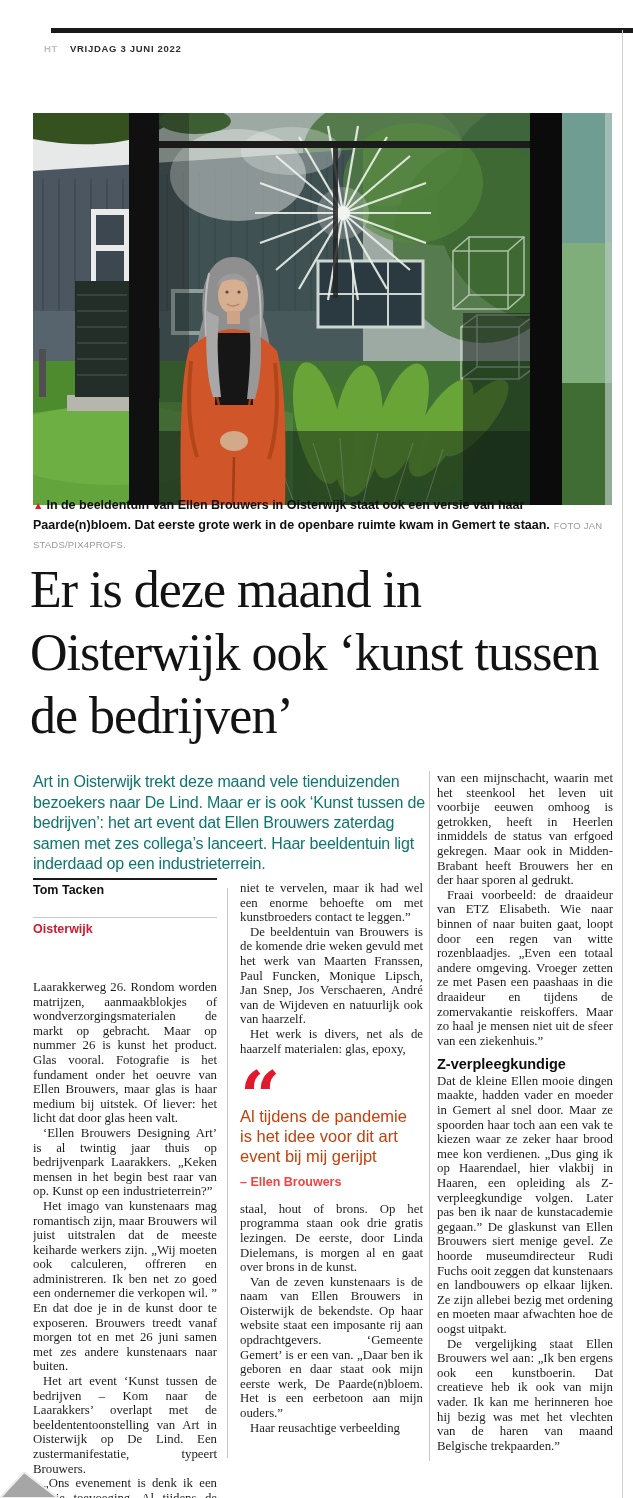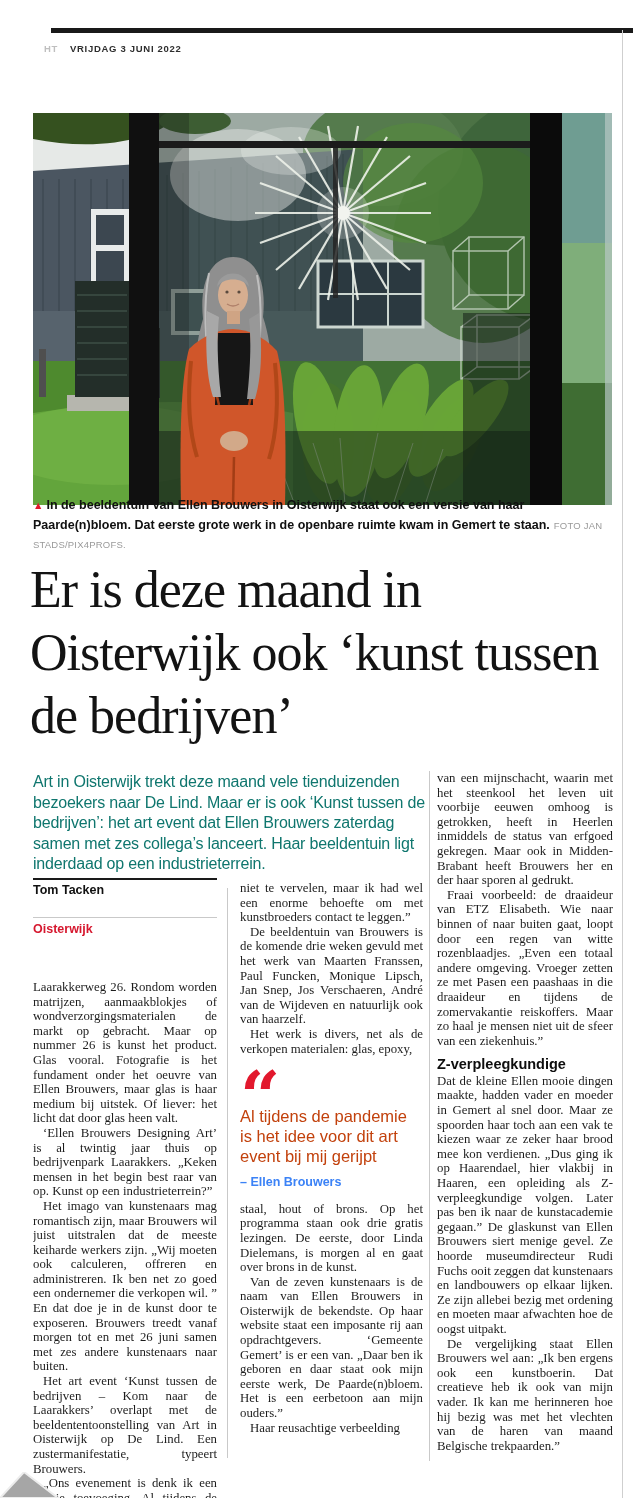--- a/index.html
+++ b/index.html
@@ -50,21 +50,21 @@
   .subhead{margin:9px 0 2px;font-family:"Liberation Sans",sans-serif;
            font-size:14.5px;font-weight:bold;color:#0e0e0e;text-align:left;}
 
   
   .pullquote{margin:12px 0 12px;text-align:left;}
   .pq-icon{font-family:"DejaVu Serif",serif;font-weight:bold;font-size:70px;line-height:58px;
            height:33px;overflow:hidden;color:#e2182d;letter-spacing:-6px;}
   .pq-text{font-family:"Liberation Sans",sans-serif;font-size:16.5px;line-height:20px;
            font-weight:normal;color:#c2410c;margin-top:5px;}
   .pq-attr{font-family:"Liberation Sans",sans-serif;font-size:12.5px;font-weight:bold;
-           color:#3b82f6;margin-top:9px;}
+           color:#ef4444;margin-top:9px;}
 
   
   .divider{position:absolute;width:1px;background:#c9c9c9;}
   .d1{left:227px;top:888px;height:570px;}
   .d2{left:429px;top:771px;height:690px;}
   .page-edge{left:622px;top:30px;height:1468px;background:#cfcfcf;}
 
   
   .page-curl{position:absolute;left:0;top:1472px;width:58px;height:26px;cursor:pointer;}
 </style>
@@ -267,21 +267,21 @@
     <p>Laarakkerweg 26. Rondom worden matrijzen, aanmaakblokjes of wondverzorgingsmaterialen de markt op gebracht. Maar op nummer 26 is kunst het product. Glas vooral. Fotografie is het fundament onder het oeuvre van Ellen Brouwers, maar glas is haar medium bij uitstek. Of liever: het licht dat door glas heen valt.</p>
     <p class="ind">‘Ellen Brouwers Designing Art’ is al twintig jaar thuis op bedrijvenpark Laarakkers. „Keken mensen in het begin best raar van op. Kunst op een industrieterrein?”</p>
     <p class="ind">Het imago van kunstenaars mag romantisch zijn, maar Brouwers wil juist uitstralen dat de meeste keiharde werkers zijn. „Wij moeten ook calculeren, offreren en administreren. Ik ben net zo goed een ondernemer die verkopen wil. ” En dat doe je in de kunst door te exposeren. Brouwers treedt vanaf morgen tot en met 26 juni samen met zes andere kunstenaars naar buiten.</p>
     <p class="ind">Het art event ‘Kunst tussen de bedrijven – Kom naar de Laarakkers’ overlapt met de beeldententoonstelling van Art in Oisterwijk op De Lind. Een zustermanifestatie, typeert Brouwers.</p>
     <p class="ind">„Ons evenement is denk ik een mooie toevoeging. Al tijdens de pandemie is het idee voor dit art event bij mij gerijpt. Ik hoefde me</p>
   </div>
 
   <div class="col col2">
     <p>niet te vervelen, maar ik had wel een enorme behoefte om met kunstbroeders contact te leggen.”</p>
     <p class="ind">De beeldentuin van Brouwers is de komende drie weken gevuld met het werk van Maarten Franssen, Paul Funcken, Monique Lipsch, Jan Snep, Jos Verschaeren, André van de Wijdeven en natuurlijk ook van haarzelf.</p>
-    <p class="ind">Het werk is divers, net als de verkopen materialen: glas, epoxy,</p>
+    <p class="ind">Het werk is divers, net als de haarzelf materialen: glas, epoxy,</p>
     <div class="pullquote">
       <div class="pq-icon">“</div>
       <div class="pq-text">Al tijdens de pandemie is het idee voor dit art event bij mij gerijpt</div>
       <div class="pq-attr">– Ellen Brouwers</div>
     </div>
     <p>staal, hout of brons. Op het programma staan ook drie gratis lezingen. De eerste, door Linda Dielemans, is morgen al en gaat over brons in de kunst.</p>
     <p class="ind">Van de zeven kunstenaars is de naam van Ellen Brouwers in Oisterwijk de bekendste. Op haar website staat een imposante rij aan opdrachtgevers. ‘Gemeente Gemert’ is er een van. „Daar ben ik geboren en daar staat ook mijn eerste werk, De Paarde(n)bloem. Het is een eerbetoon aan mijn ouders.”</p>
     <p class="ind">Haar reusachtige verbeelding</p>
   </div>
 

